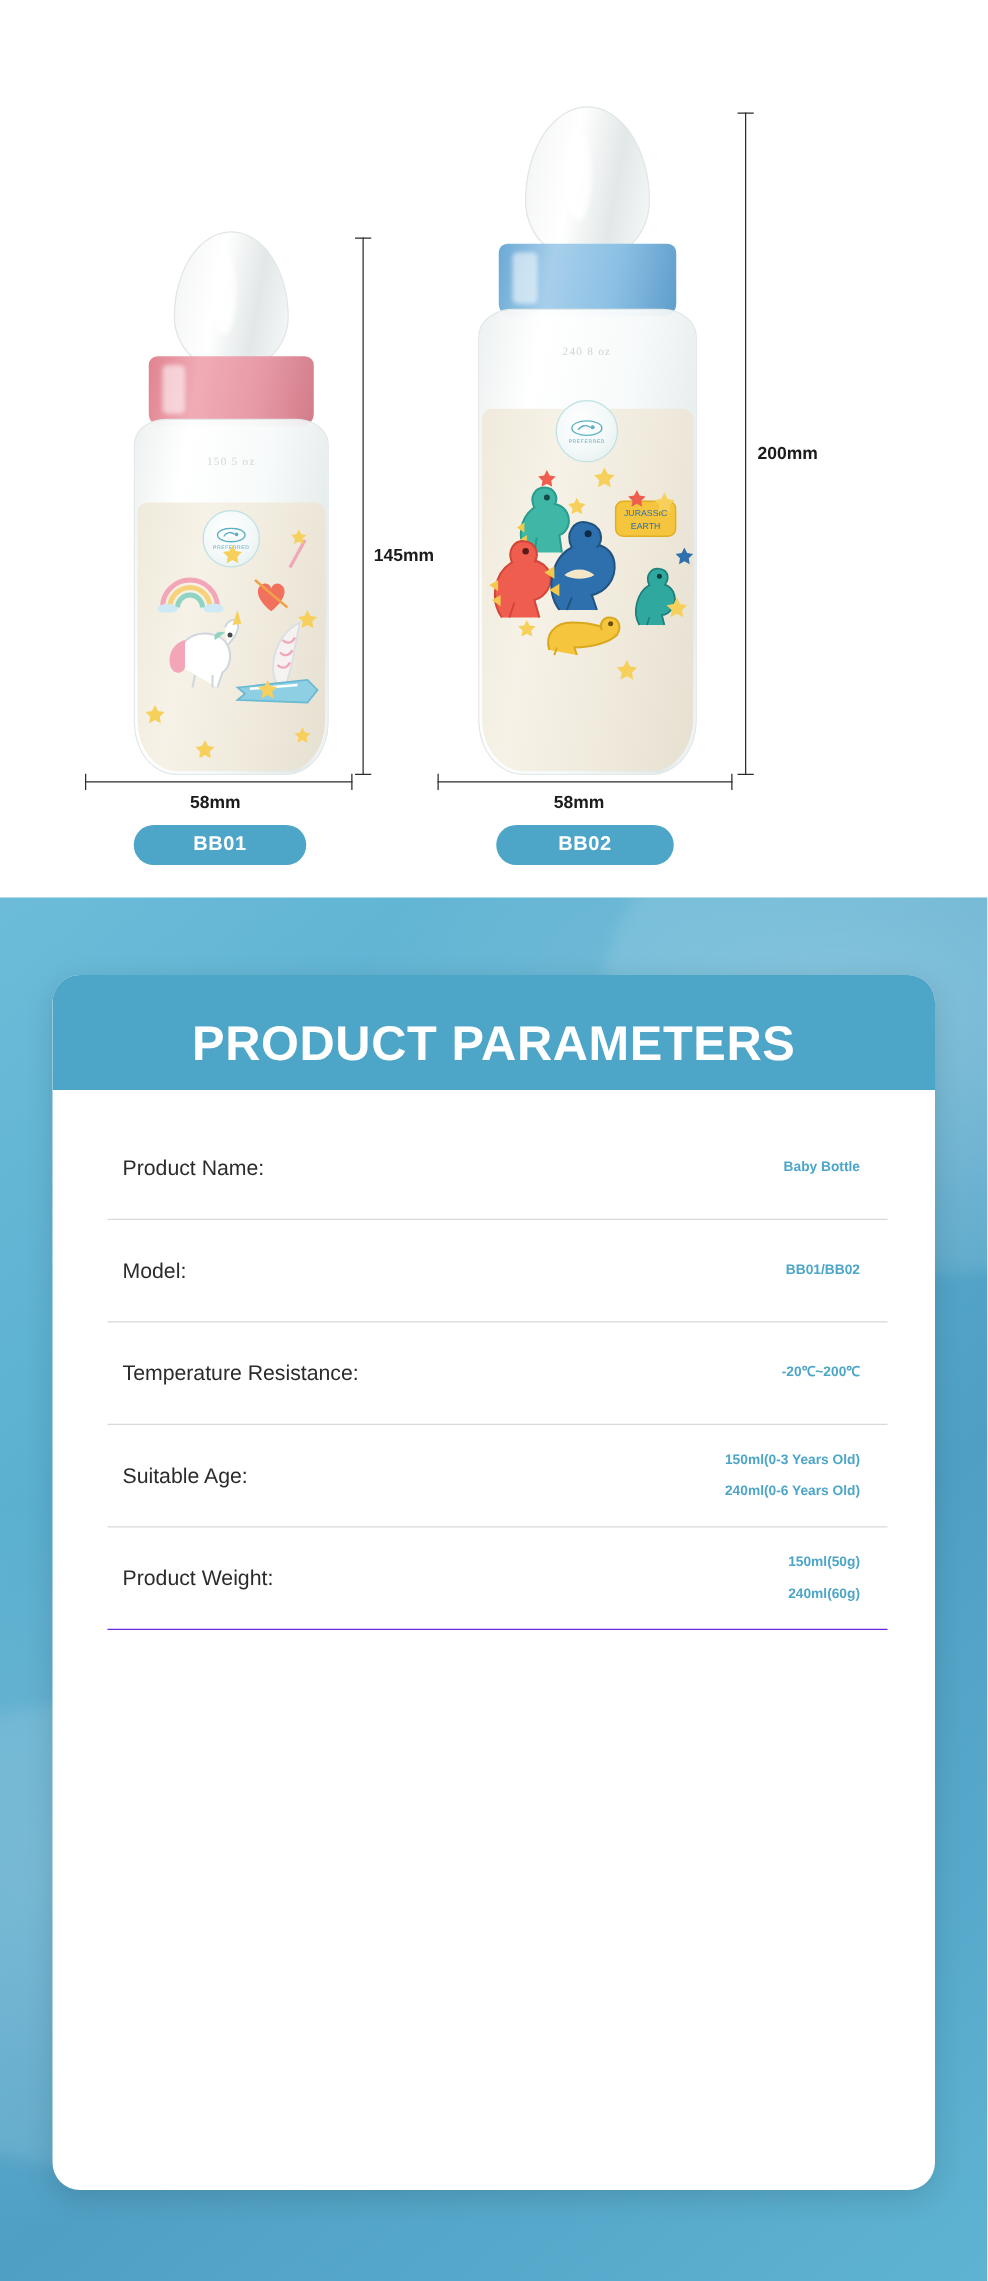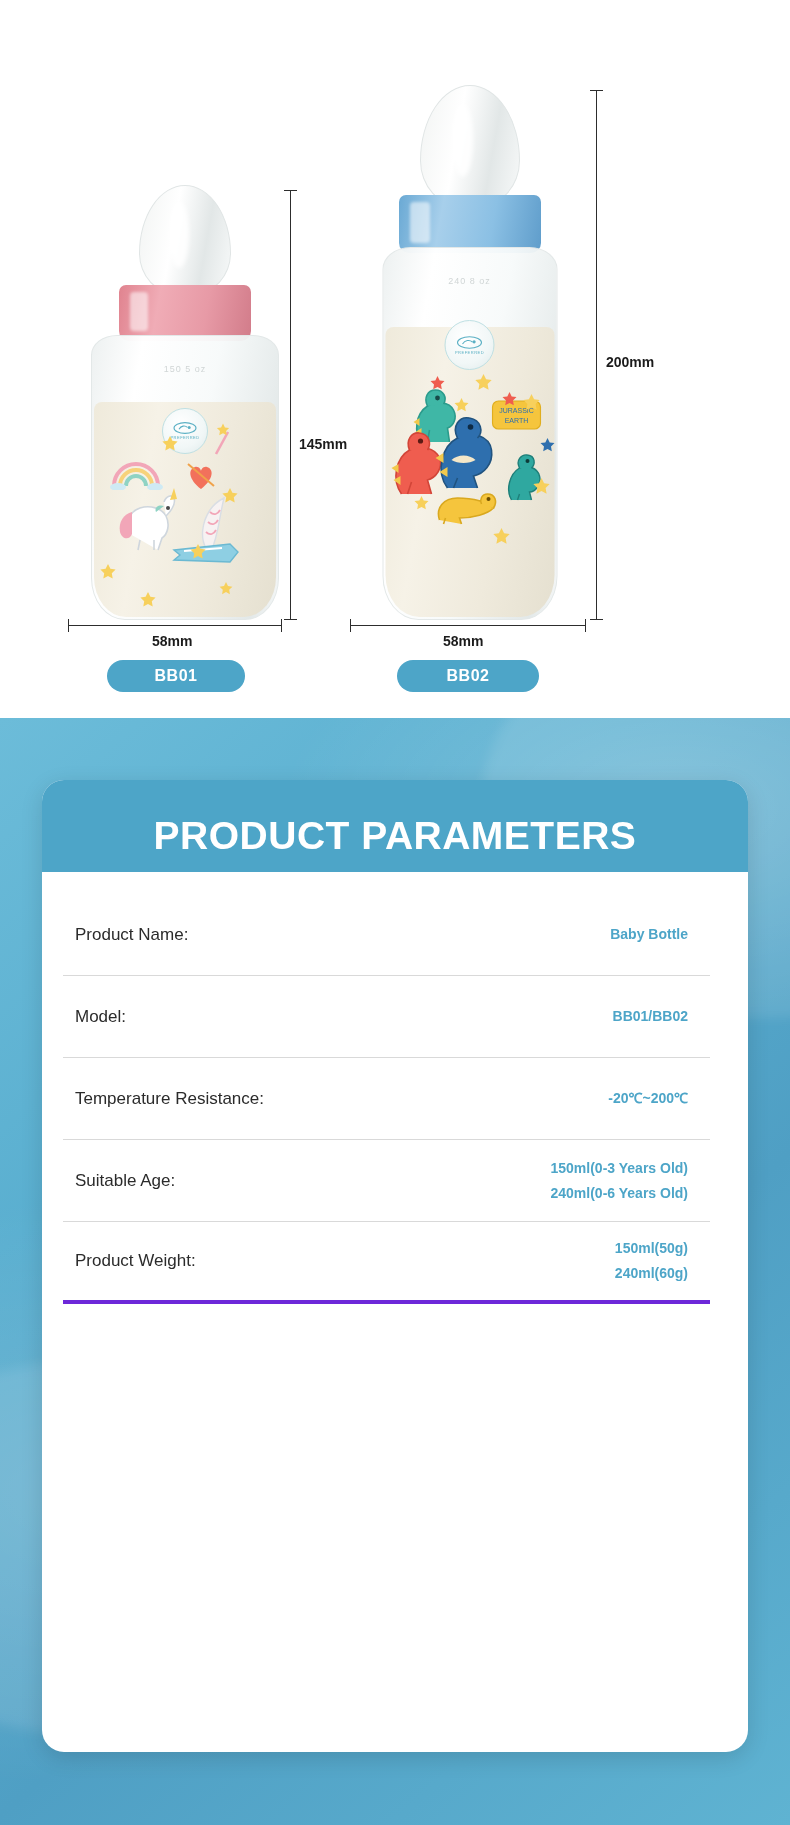--- a/index.html
+++ b/index.html
@@ -82,20 +82,21 @@
   .scale-marks {
     position: absolute;
     left: 50%;
     transform: translateX(-50%);
     color: #c9cfcf;
     font-size: 9px;
     letter-spacing: 1px;
     text-align: right;
     line-height: 11px;
     opacity: .85;
+    font-family: Liberation Serif, serif;
   }
   .logo-badge {
     position: absolute;
     left: 50%;
     transform: translateX(-50%);
     border-radius: 50%;
     background: radial-gradient(circle at 40% 35%, #ffffff 0%, #f1f7f7 60%, #dfeaea 100%);
     border: 1px solid #bfe0e3;
     display: flex;
     align-items: center;
@@ -203,59 +204,59 @@
     justify-content: center;
   }
   .param-header h1 {
     color: #ffffff;
     font-size: 39px;
     font-weight: bold;
     letter-spacing: .5px;
     margin-top: 20px;
   }
   .param-body {
-    padding: 22px 38px 10px 21px;
+    padding: 22px 38px 10px 44px;
   }
   .param-row {
     display: flex;
     align-items: center;
     justify-content: space-between;
     min-height: 82px;
     border-bottom: 1px solid #d9d9d9;
     padding: 6px 0;
   }
-  .param-row:last-child { border-bottom: 4px solid #6d28d9; }
+  .param-row:last-child { border-bottom: 1px solid #6d28d9; }
   .param-label {
     font-size: 17px;
     color: #2b2b2b;
     padding-left: 12px;
   }
   .param-value {
-    font-size: 14px;
+    font-size: 11px;
     font-weight: bold;
     color: #4da5c8;
     text-align: right;
     padding-right: 22px;
     line-height: 25px;
     white-space: pre-line;
     margin-left: 24px;
   }
 </style>
 </head>
 <body>
 
 <div class="top-section">
 
   <div class="bottle-wrap bottle-small">
 
     <div class="nipple" style="top:0; width:92px; height:110px;"></div>
 
     <div class="collar" style="top:100px; width:132px; height:56px; background:linear-gradient(100deg,#e0838f 0%,#f0acb6 30%,#e79aa6 65%,#d27c8a 100%);"></div>
 
-    <div class="body" style="top:150px; width:188px; height:285px; border-radius:26px 26px 34px 34px / 20px 20px 42px 42px;">
+    <div class="body" style="top:150px; width:156px; height:285px; border-radius:26px 26px 34px 34px / 20px 20px 42px 42px;">
 
       <div class="milk" style="height:215px; border-radius:8px 8px 32px 32px / 8px 8px 40px 40px;"></div>
 
       <div class="scale-marks" style="top:28px;">150 5 oz</div>
 
       <div class="logo-badge" style="top:72px; width:46px; height:46px;">
         <svg width="24" height="13" viewBox="0 0 24 13">
           <ellipse cx="12" cy="6" rx="11" ry="5.4" fill="none" stroke="#5bb0c4" stroke-width="1.1"></ellipse>
           <path d="M6 7.2 C8 3.6 12 3.2 14.5 5.4" fill="none" stroke="#5bb0c4" stroke-width="1.1"></path>
           <circle cx="16.2" cy="5.4" r="1.5" fill="#5bb0c4"></circle>

